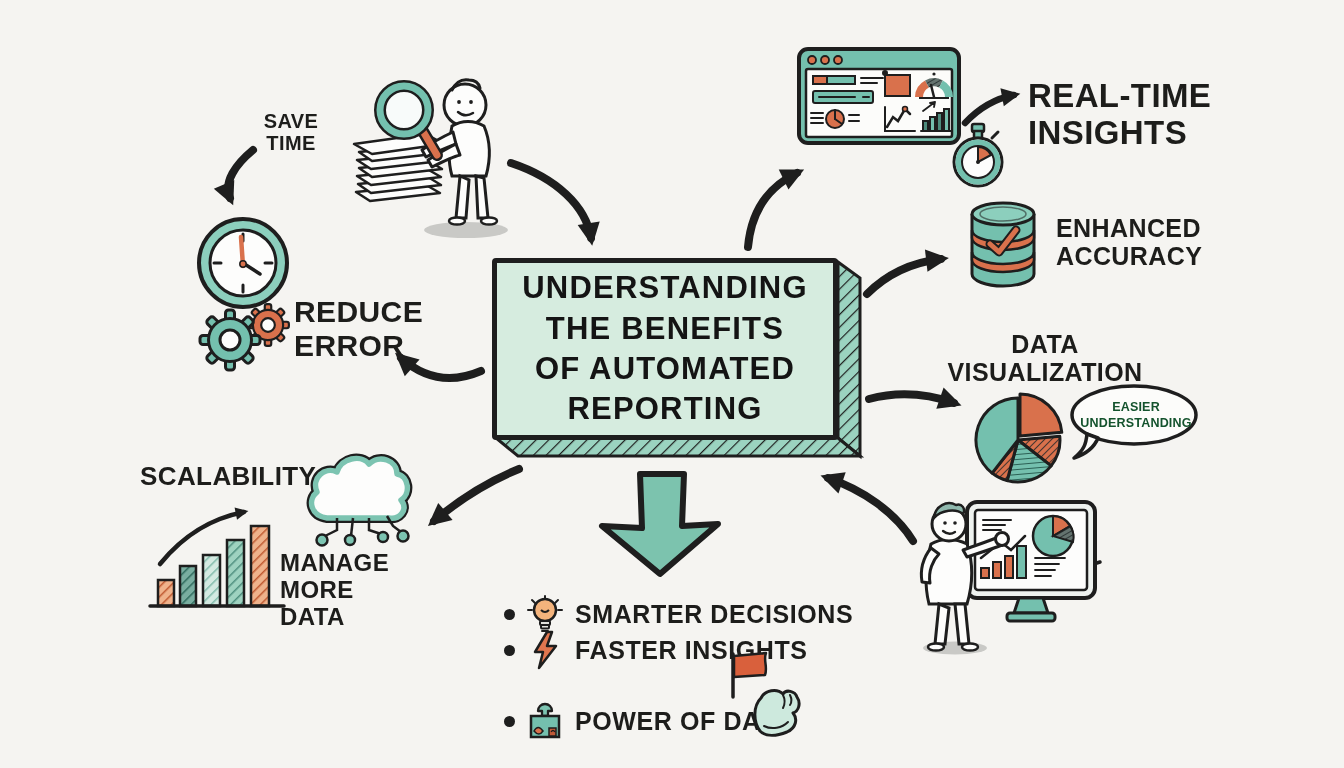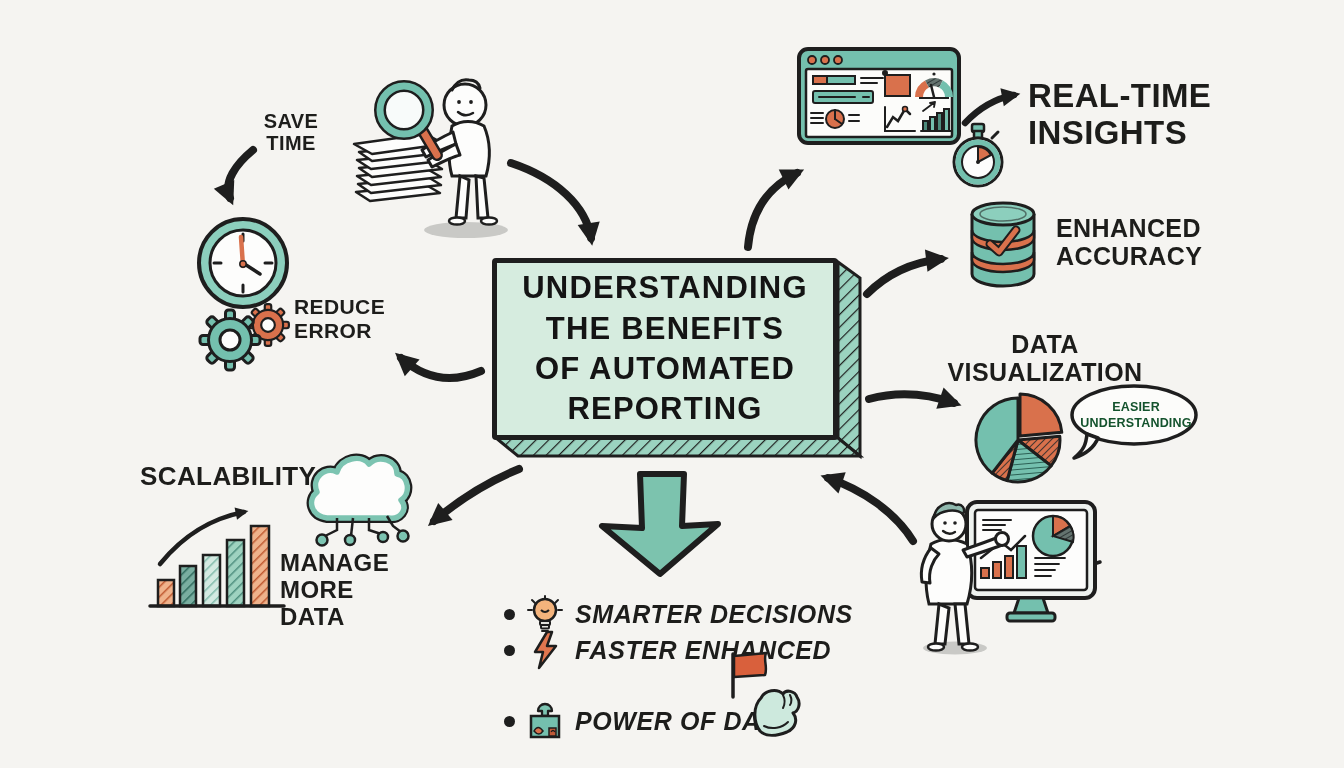--- a/index.html
+++ b/index.html
@@ -28,21 +28,21 @@
     position:absolute;left:1078px;top:400px;width:116px;text-align:center;
     font-size:12.5px;font-weight:700;color:#14532d;line-height:1.25;
     white-space:pre-line;z-index:5;letter-spacing:.2px;
   }
   .outcome-row{
     position:absolute;left:504px;height:38px;display:flex;align-items:center;
     gap:10px;z-index:4;
   }
   .bullet{width:11px;height:11px;border-radius:50%;background:#1e1e1e;flex:0 0 auto;}
   .oicon{width:40px;display:flex;justify-content:center;flex:0 0 auto;}
-  .olabel{font-size:25px;font-weight:700;color:#1d1d1b;letter-spacing:.6px;white-space:nowrap;font-style:italic;}
+  .olabel{font-size:25px;font-weight:700;color:#1d1d1b;letter-spacing:.6px;white-space:nowrap;}
   .z1{z-index:1}.z2{z-index:2}.z3{z-index:3}.z4{z-index:4}
 </style>
 </head>
 <body>
 
 <div class="canvas">
 
   <svg class="abs z1" style="left:0;top:0" width="1344" height="768" viewBox="0 0 1344 768">
     <defs>
       <marker id="ah" viewBox="0 0 10 10" refX="6.5" refY="5" markerWidth="3.1" markerHeight="3.1" orient="auto-start-reverse" markerUnits="strokeWidth">
@@ -78,21 +78,21 @@
 
   <div class="center-box">
     <div class="title">UNDERSTANDING
 THE BENEFITS
 OF AUTOMATED
 REPORTING</div>
   </div>
 
   <div class="label" style="left:238px;top:110px;width:106px;text-align:center;font-size:20px">SAVE
 TIME</div>
-  <div class="label" style="left:294px;top:295px;font-size:21px">REDUCE
+  <div class="label" style="left:294px;top:295px;font-size:30px">REDUCE
 ERROR</div>
   <div class="label" style="left:140px;top:462px;font-size:26px">SCALABILITY</div>
   <div class="label" style="left:280px;top:550px;width:178px;font-size:24px">MANAGE MORE
 DATA</div>
   <div class="label" style="left:1028px;top:78px;font-size:33px">REAL-TIME
 INSIGHTS</div>
   <div class="label" style="left:1056px;top:214px;font-size:25px">ENHANCED
 ACCURACY</div>
   <div class="label" style="left:945px;top:330px;width:200px;text-align:center;font-size:25px">DATA
 VISUALIZATION</div>
@@ -386,21 +386,21 @@
     <span class="olabel">SMARTER DECISIONS</span>
   </div>
 
   <div class="outcome-row" style="top:631px">
     <span class="bullet"></span>
     <span class="oicon">
       <svg width="30" height="40" viewBox="0 0 30 40">
         <path d="M17,2 L5,22 h8 L9,38 L26,16 h-9 L22,2 Z" fill="#e1764f" stroke="#1e1e1e" stroke-width="2.5" stroke-linejoin="round"></path>
       </svg>
     </span>
-    <span class="olabel">FASTER ENHANCED</span>
+    <span class="olabel">FASTER INSIGHTS</span>
   </div>
 
 
   <div class="outcome-row" style="top:702px">
     <span class="bullet"></span>
     <span class="oicon">
       <svg width="36" height="38" viewBox="0 0 36 38">
         <path d="M18,2 C22,2 25,5 25,9 L21,9 L21,14 L15,14 L15,9 L11,9 C11,5 14,2 18,2 Z" fill="#7cc4b1" stroke="#1e1e1e" stroke-width="2.3" stroke-linejoin="round"></path>
         <rect x="4" y="14" width="28" height="21" fill="#74c0ae" stroke="#1e1e1e" stroke-width="2.5"></rect>
         <path d="M7,29 q4,-7 9,0 q-4,6 -9,0 Z" fill="#d9714c" stroke="#1e1e1e" stroke-width="1.5"></path>

